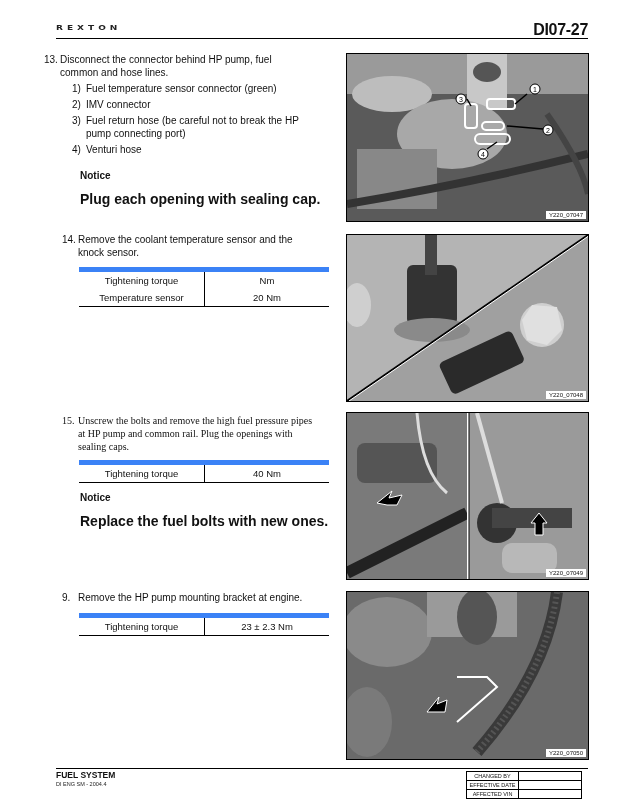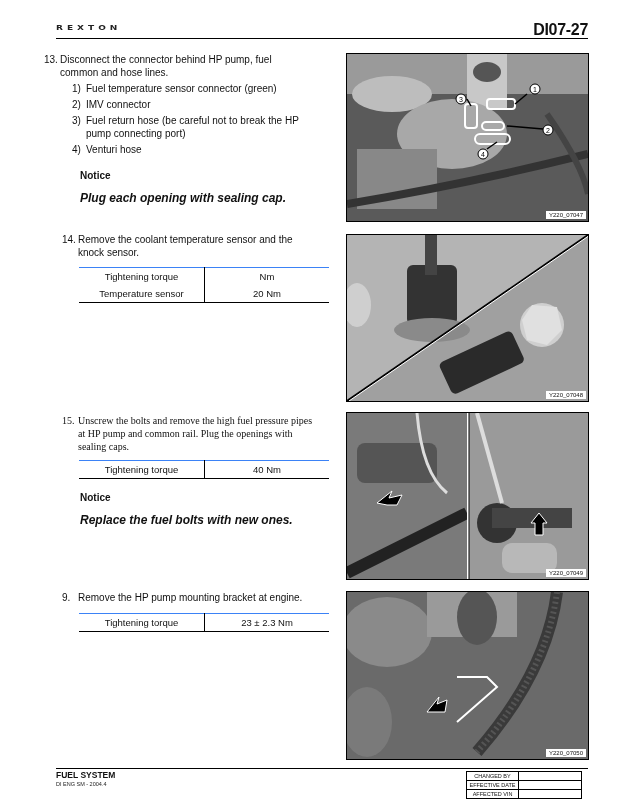--- a/index.html
+++ b/index.html
@@ -14,26 +14,26 @@
   .hrule { left: 56px; width: 532px; top: 38px; height: 1px; background: #000; }
 
   
   .step { font-size: 10px; line-height: 13px; width: 255px; }
   .step .num { position: absolute; left: 0; top: 0; }
   .step .body { margin-left: 16px; }
   .sub { font-size: 10px; line-height: 13px; position: relative; margin-left: 28px; margin-top: 3px; }
   .sub .n { position: absolute; left: 0; top: 0; }
   .sub .t { margin-left: 14px; text-align: justify; }
   .notice-h { font-size: 10px; font-weight: bold; }
-  .notice-t { font-size: 12px; font-weight: bold; font-style: italic; }
+  .notice-t { font-size: 14px; font-weight: bold; }
 
   
   table.tq { border-collapse: collapse; font-size: 9.5px; width: 250px; }
   table.tq td { height: 17px; padding: 0; text-align: center; vertical-align: middle; }
-  table.tq tr.first td { border-top: 1px solid #3b82f6; }
+  table.tq tr.first td { border-top: 5px solid #3b82f6; }
   table.tq tr.last td { border-bottom: 1px solid #000; margin-top: 12px; }
   table.tq td.c1 { width: 125px; border-right: 1px solid #000; }
 
   
   .photo { position: absolute; border: 1px solid #000; background: #6e6e6e; overflow: hidden; }
   .photo svg { display: block; }
   .code { position: absolute; right: 2px; bottom: 2px; background: #fff; font-size: 6px;
           padding: 0 3px; line-height: 8px; color: #111; }
 
   

